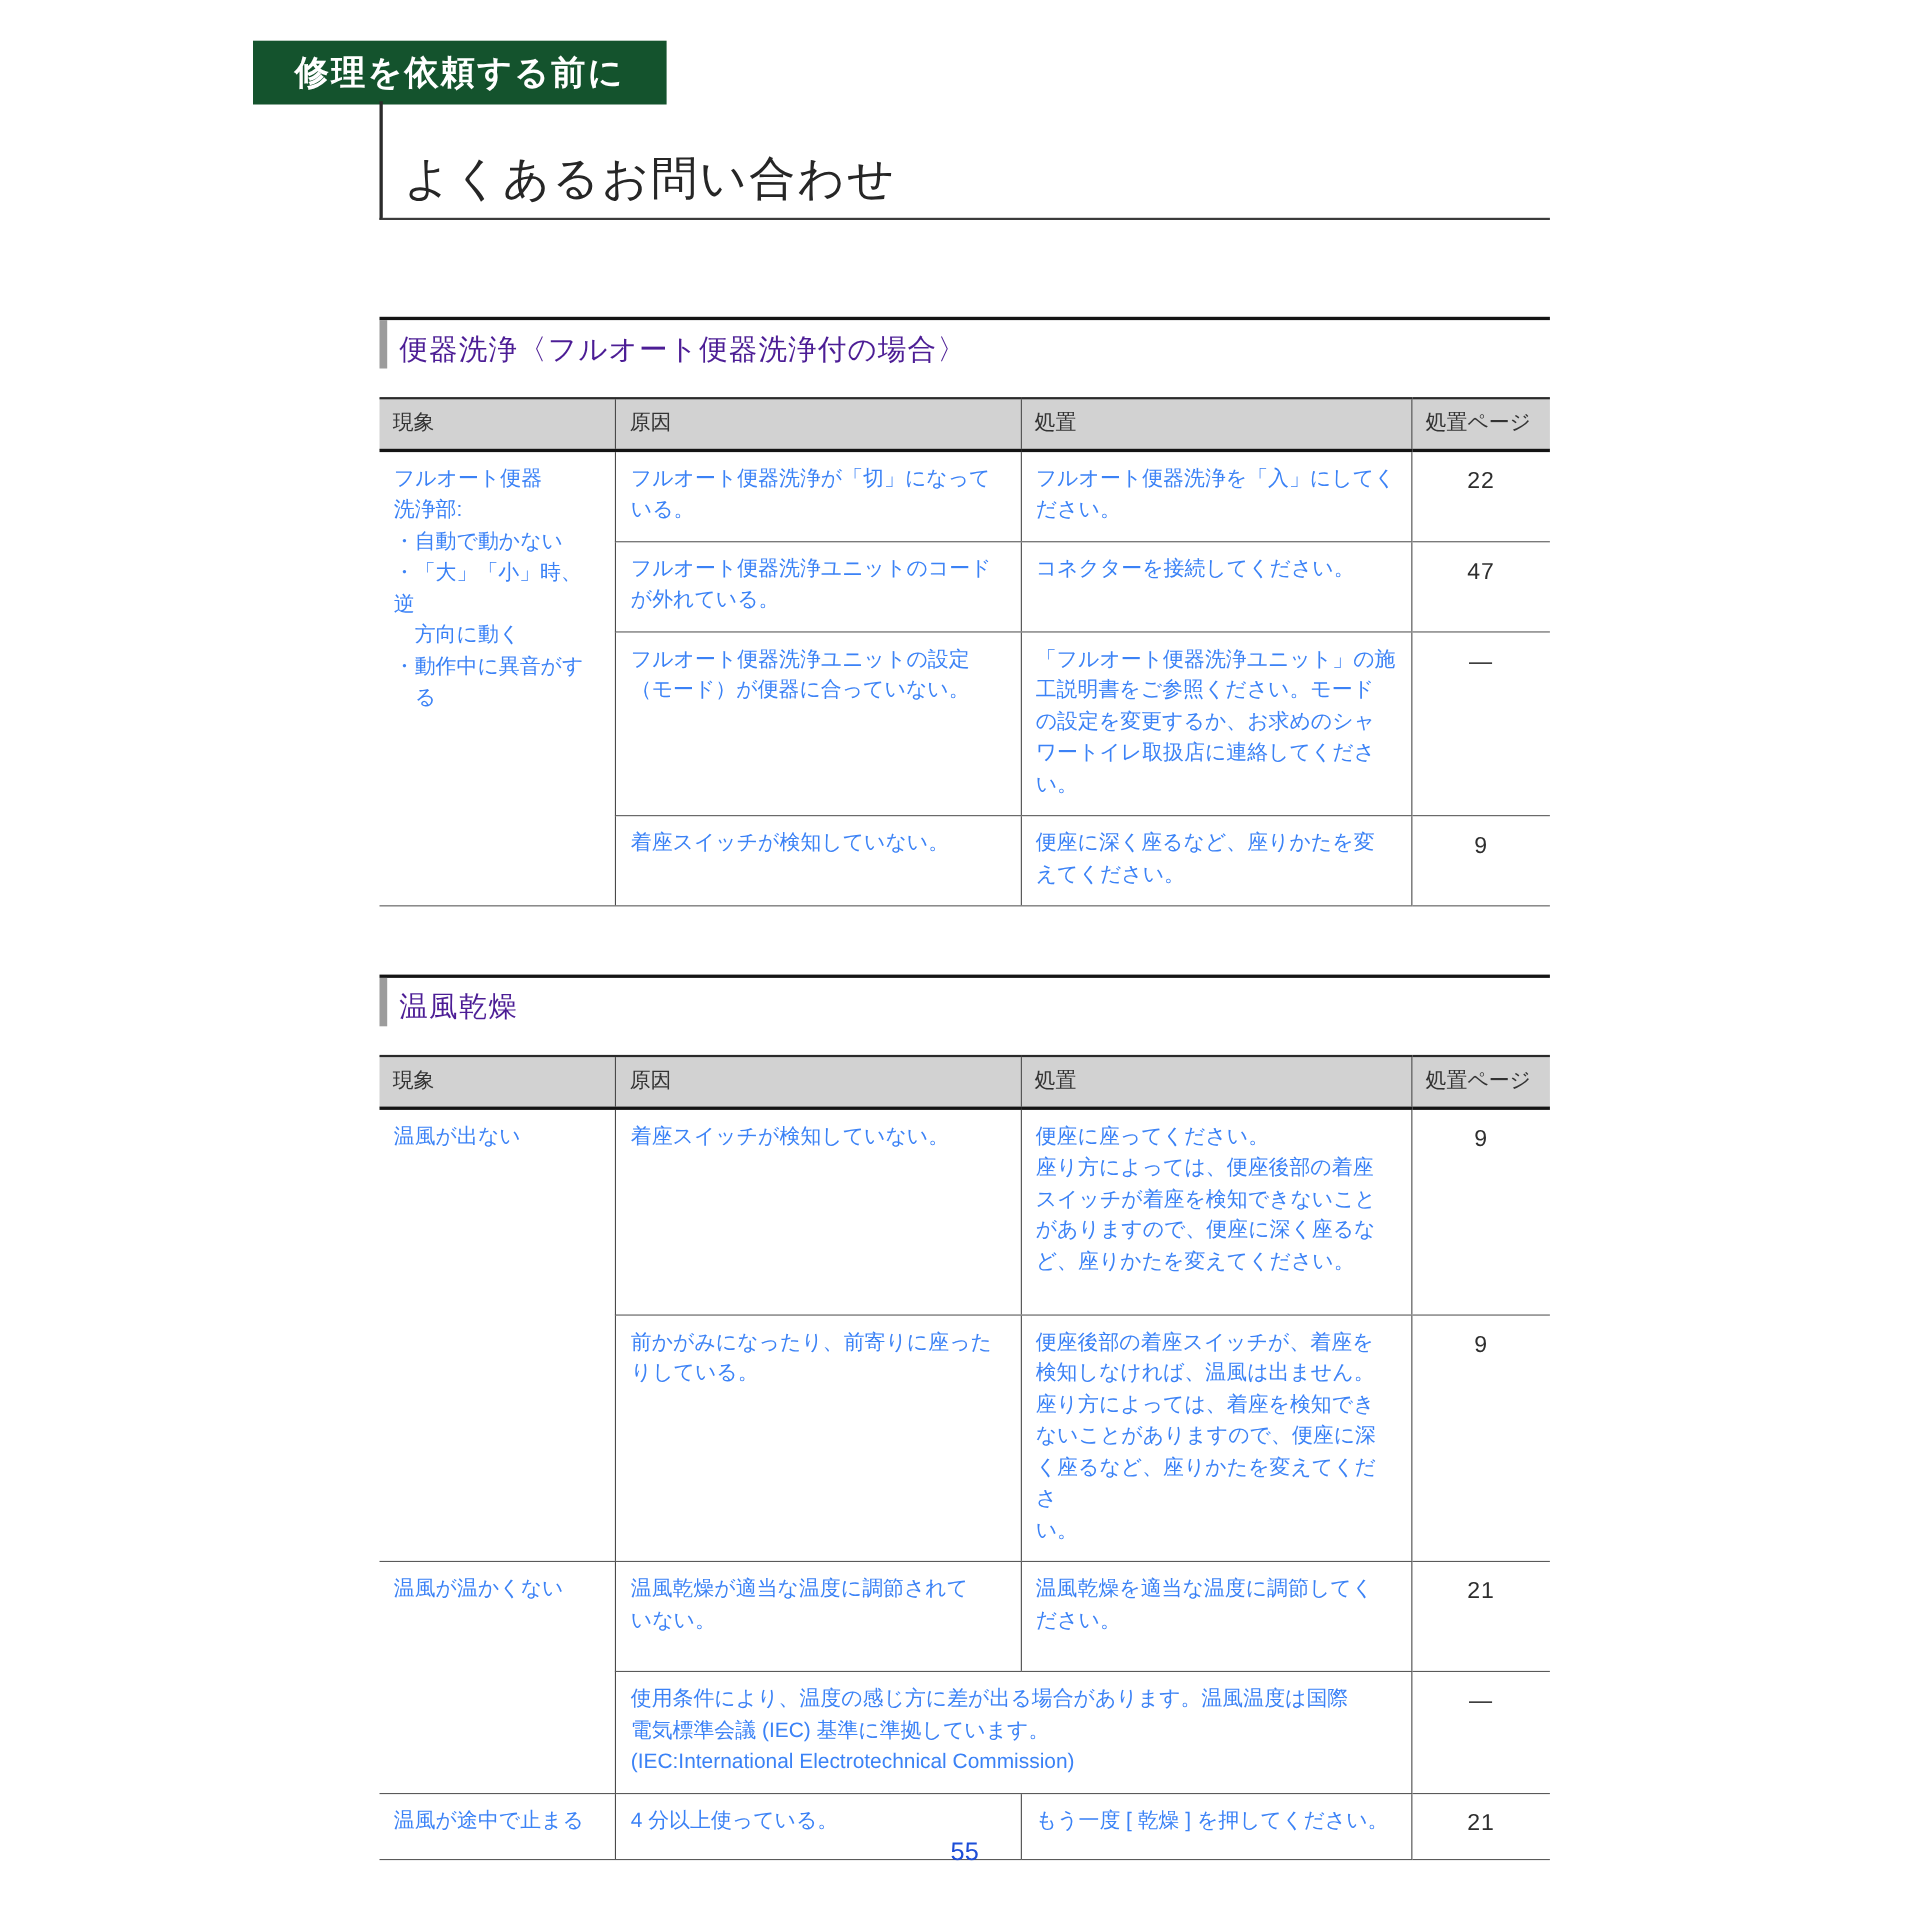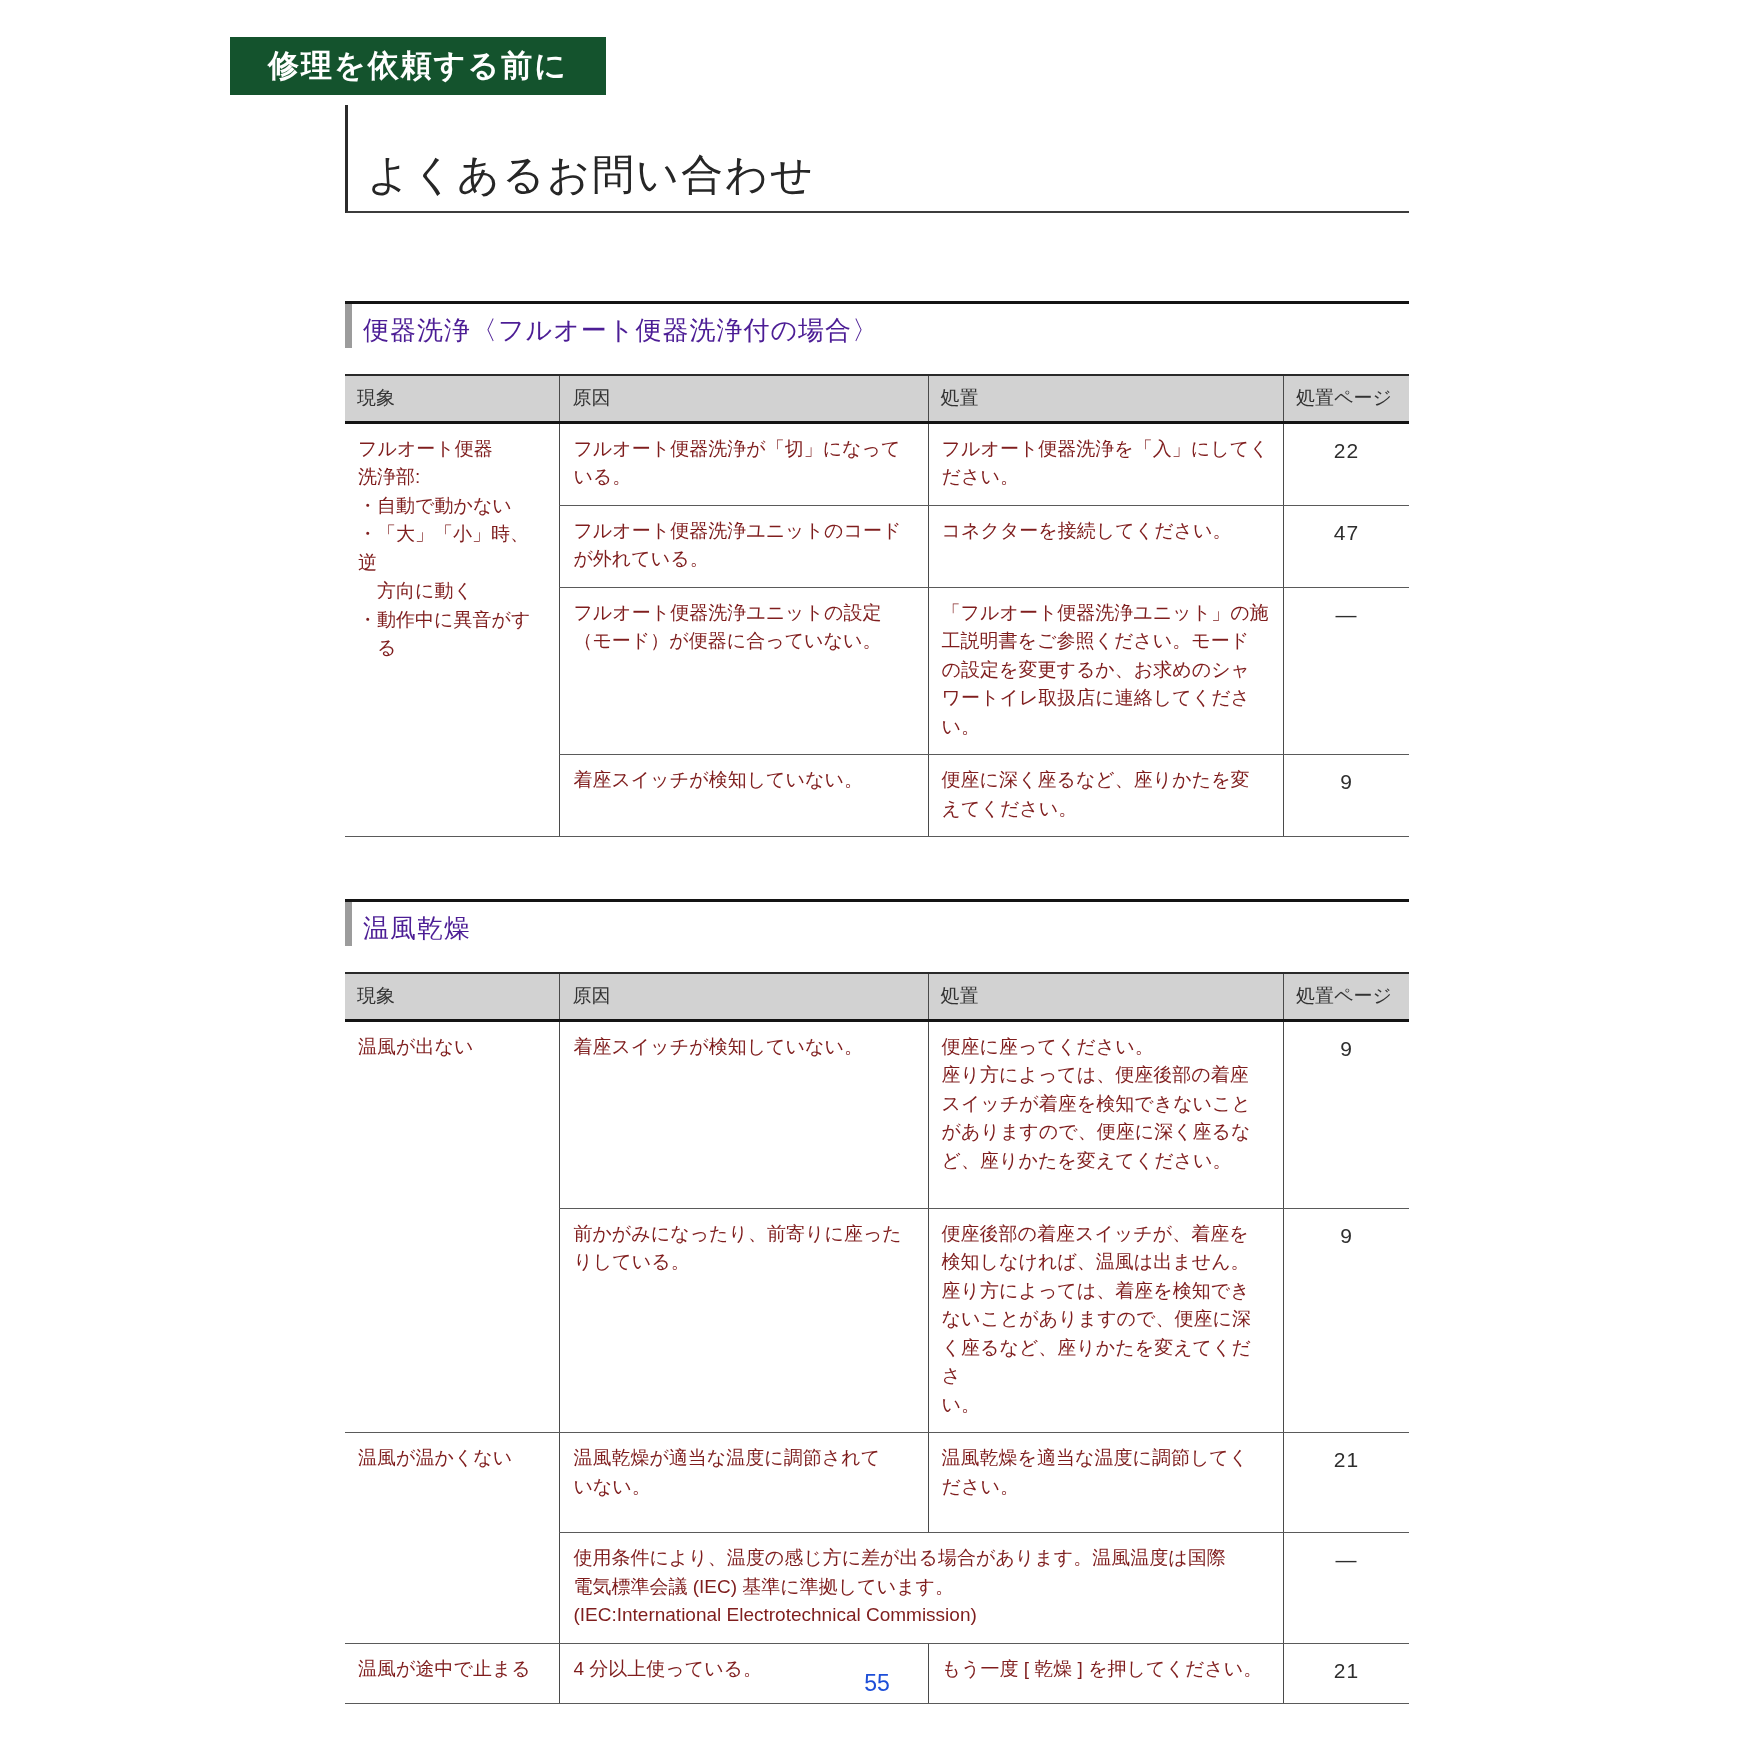--- a/index.html
+++ b/index.html
@@ -10,21 +10,21 @@
     -webkit-font-smoothing:antialiased;
   }
   
   .banner{
     position:absolute;left:230px;top:37px;width:376px;height:58px;
     background:#14532d;color:#ffffff;
     display:flex;align-items:center;justify-content:center;
     font-size:31px;font-weight:bold;letter-spacing:2px;
   }
   
-  .content{position:absolute;left:345px;top:105px;width:1064px;}
+  .content{position:absolute;left:345px;top:92px;width:1064px;}
   .title-block{
     border-left:3px solid #2b2b2b;border-bottom:2px solid #3c3c3c;
     height:108px;box-sizing:border-box;
     display:flex;align-items:flex-end;
     padding:0 0 8px 19px;
   }
   .page-title{font-size:42px;color:#262626;letter-spacing:2px;}
   .section{border-top:3px solid #141414;}
   .section-1{margin-top:88px;}
   .section-2{margin-top:62px;}
@@ -43,21 +43,21 @@
   table.trouble th{
     background:#d2d2d2;font-weight:normal;text-align:left;color:#333333;
     border-top:2px solid #2a2a2a;border-bottom:3px solid #141414;
     border-left:1px solid #4a4a4a;
     padding:8px 12px;height:27px;box-sizing:border-box;
   }
   table.trouble th:first-child{border-left:none;}
   table.trouble td{
     vertical-align:top;white-space:pre-line;
     border-bottom:1px solid #5a5a5a;border-left:1px solid #4a4a4a;
-    padding:11px 13px 13px;color:#7f1d1d;
+    padding:11px 13px 13px;color:#3b82f6;
   }
   table.trouble td.phen{border-left:none;}
   table.trouble td.pg{text-align:center;font-size:21px;color:#2e2e2e;letter-spacing:1px;}
   .t1 tbody tr:nth-child(1){height:78px;}
   .t1 tbody tr:nth-child(2){height:77px;}
   .t1 tbody tr:nth-child(3){height:160px;}
   .t1 tbody tr:nth-child(4){height:72px;}
   .t2 tbody tr:nth-child(1){height:188px;}
   .t2 tbody tr:nth-child(2){height:188px;}
   .t2 tbody tr:nth-child(3){height:100px;}

